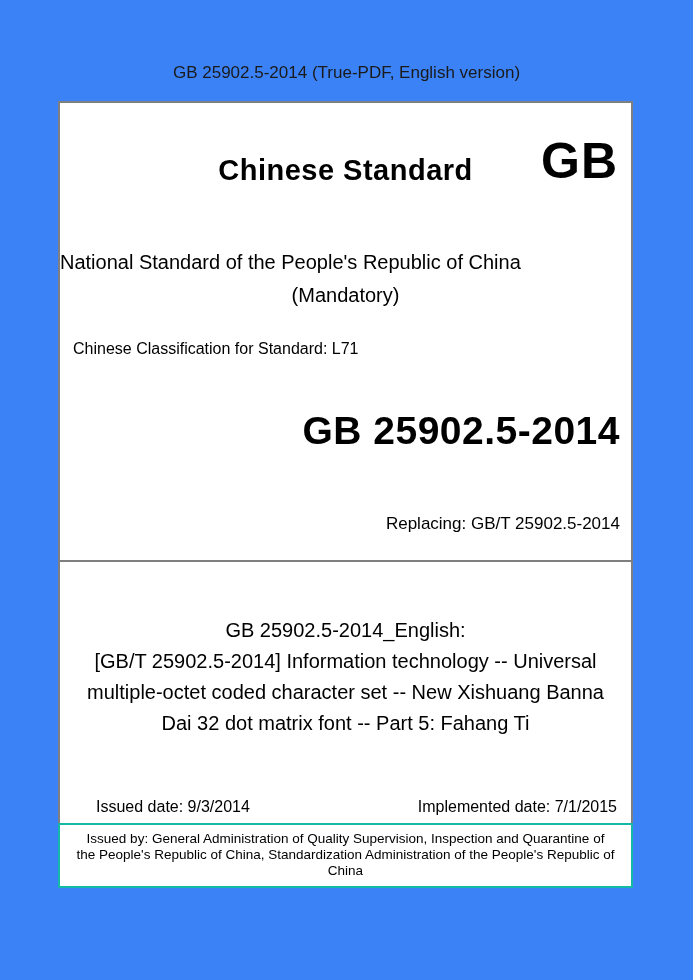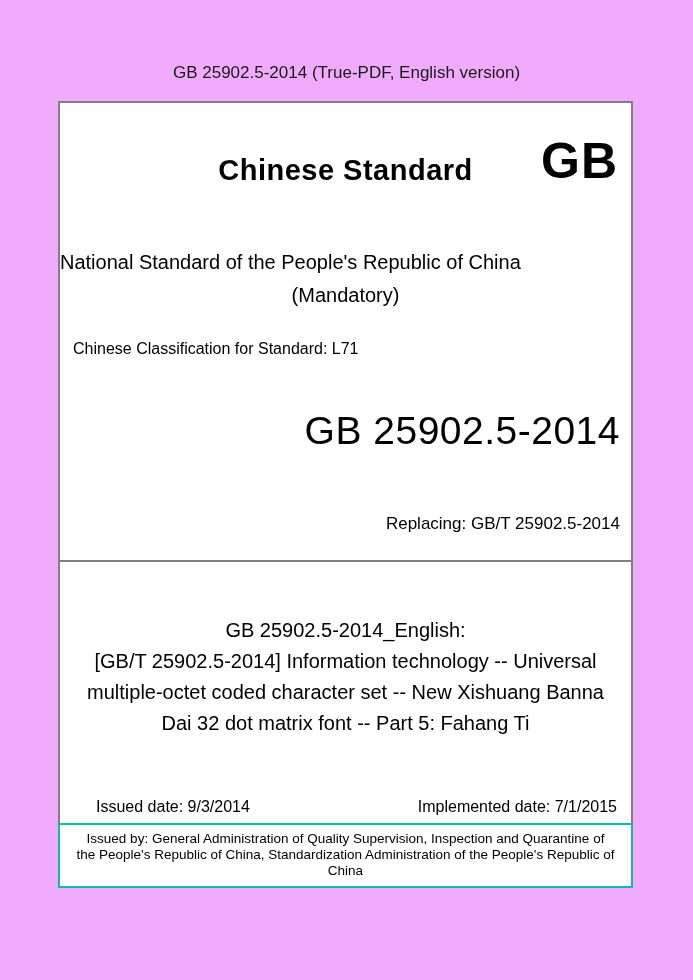--- a/index.html
+++ b/index.html
@@ -1,21 +1,21 @@
 <!DOCTYPE html>
 <html><head>
 <meta charset="utf-8">
 <style>
   * { margin: 0; padding: 0; box-sizing: border-box; }
   html, body { background: #ffffff; }
   .page {
     position: relative;
     width: 693px;
     height: 980px;
-    background: #f0abfc;
+    background: #3b82f6;
     font-family: "Liberation Sans", sans-serif;
     color: #000000;
     overflow: hidden;
   }
   .doc-header {
     position: absolute;
     top: 63px; left: 0; right: 0;
     text-align: center;
     font-size: 17px;
     color: #1a1a1a;
@@ -63,21 +63,21 @@
   }
   .classification-line {
     position: absolute;
     top: 237px; left: 13px;
     font-size: 16px;
   }
   .standard-number {
     position: absolute;
     top: 306px; right: 11px;
     font-size: 39px;
-    font-weight: normal;
+    font-weight: bold;
     letter-spacing: 0.5px;
   }
   .replacing-line {
     position: absolute;
     top: 411px; right: 11px;
     font-size: 17px;
   }
   .desc-block {
     position: absolute;
     top: 53px; left: 0; right: 0;

